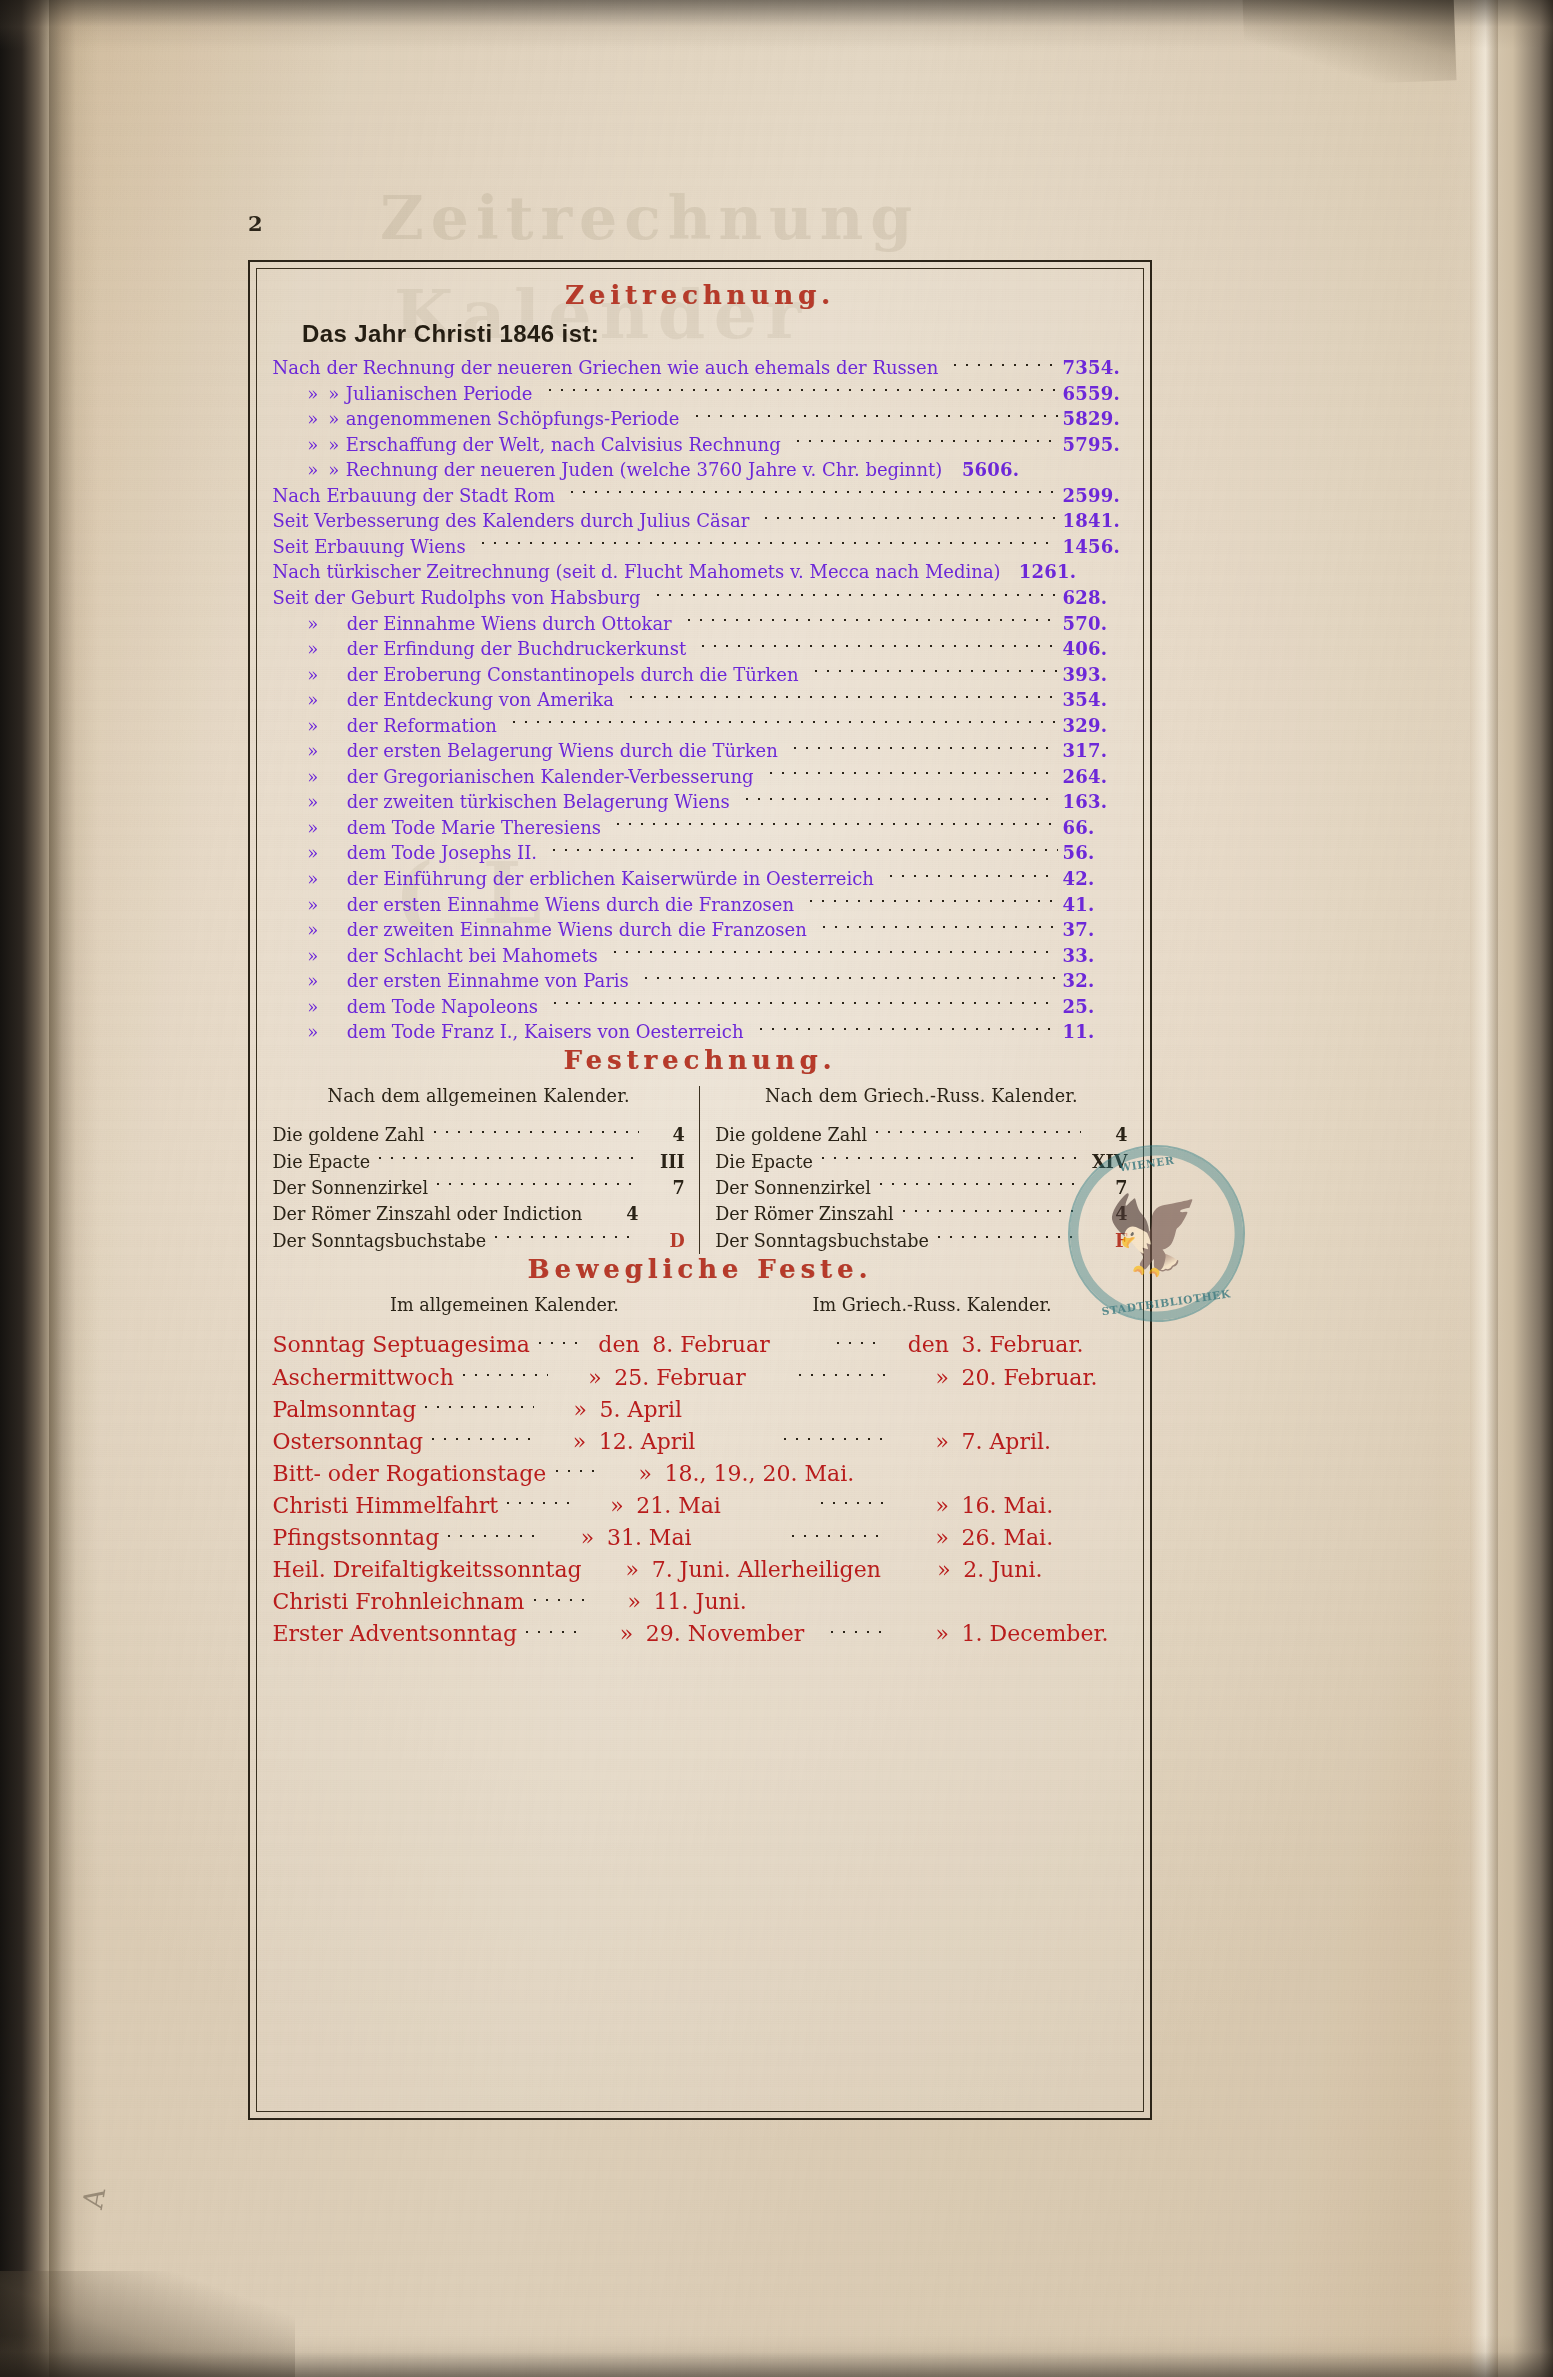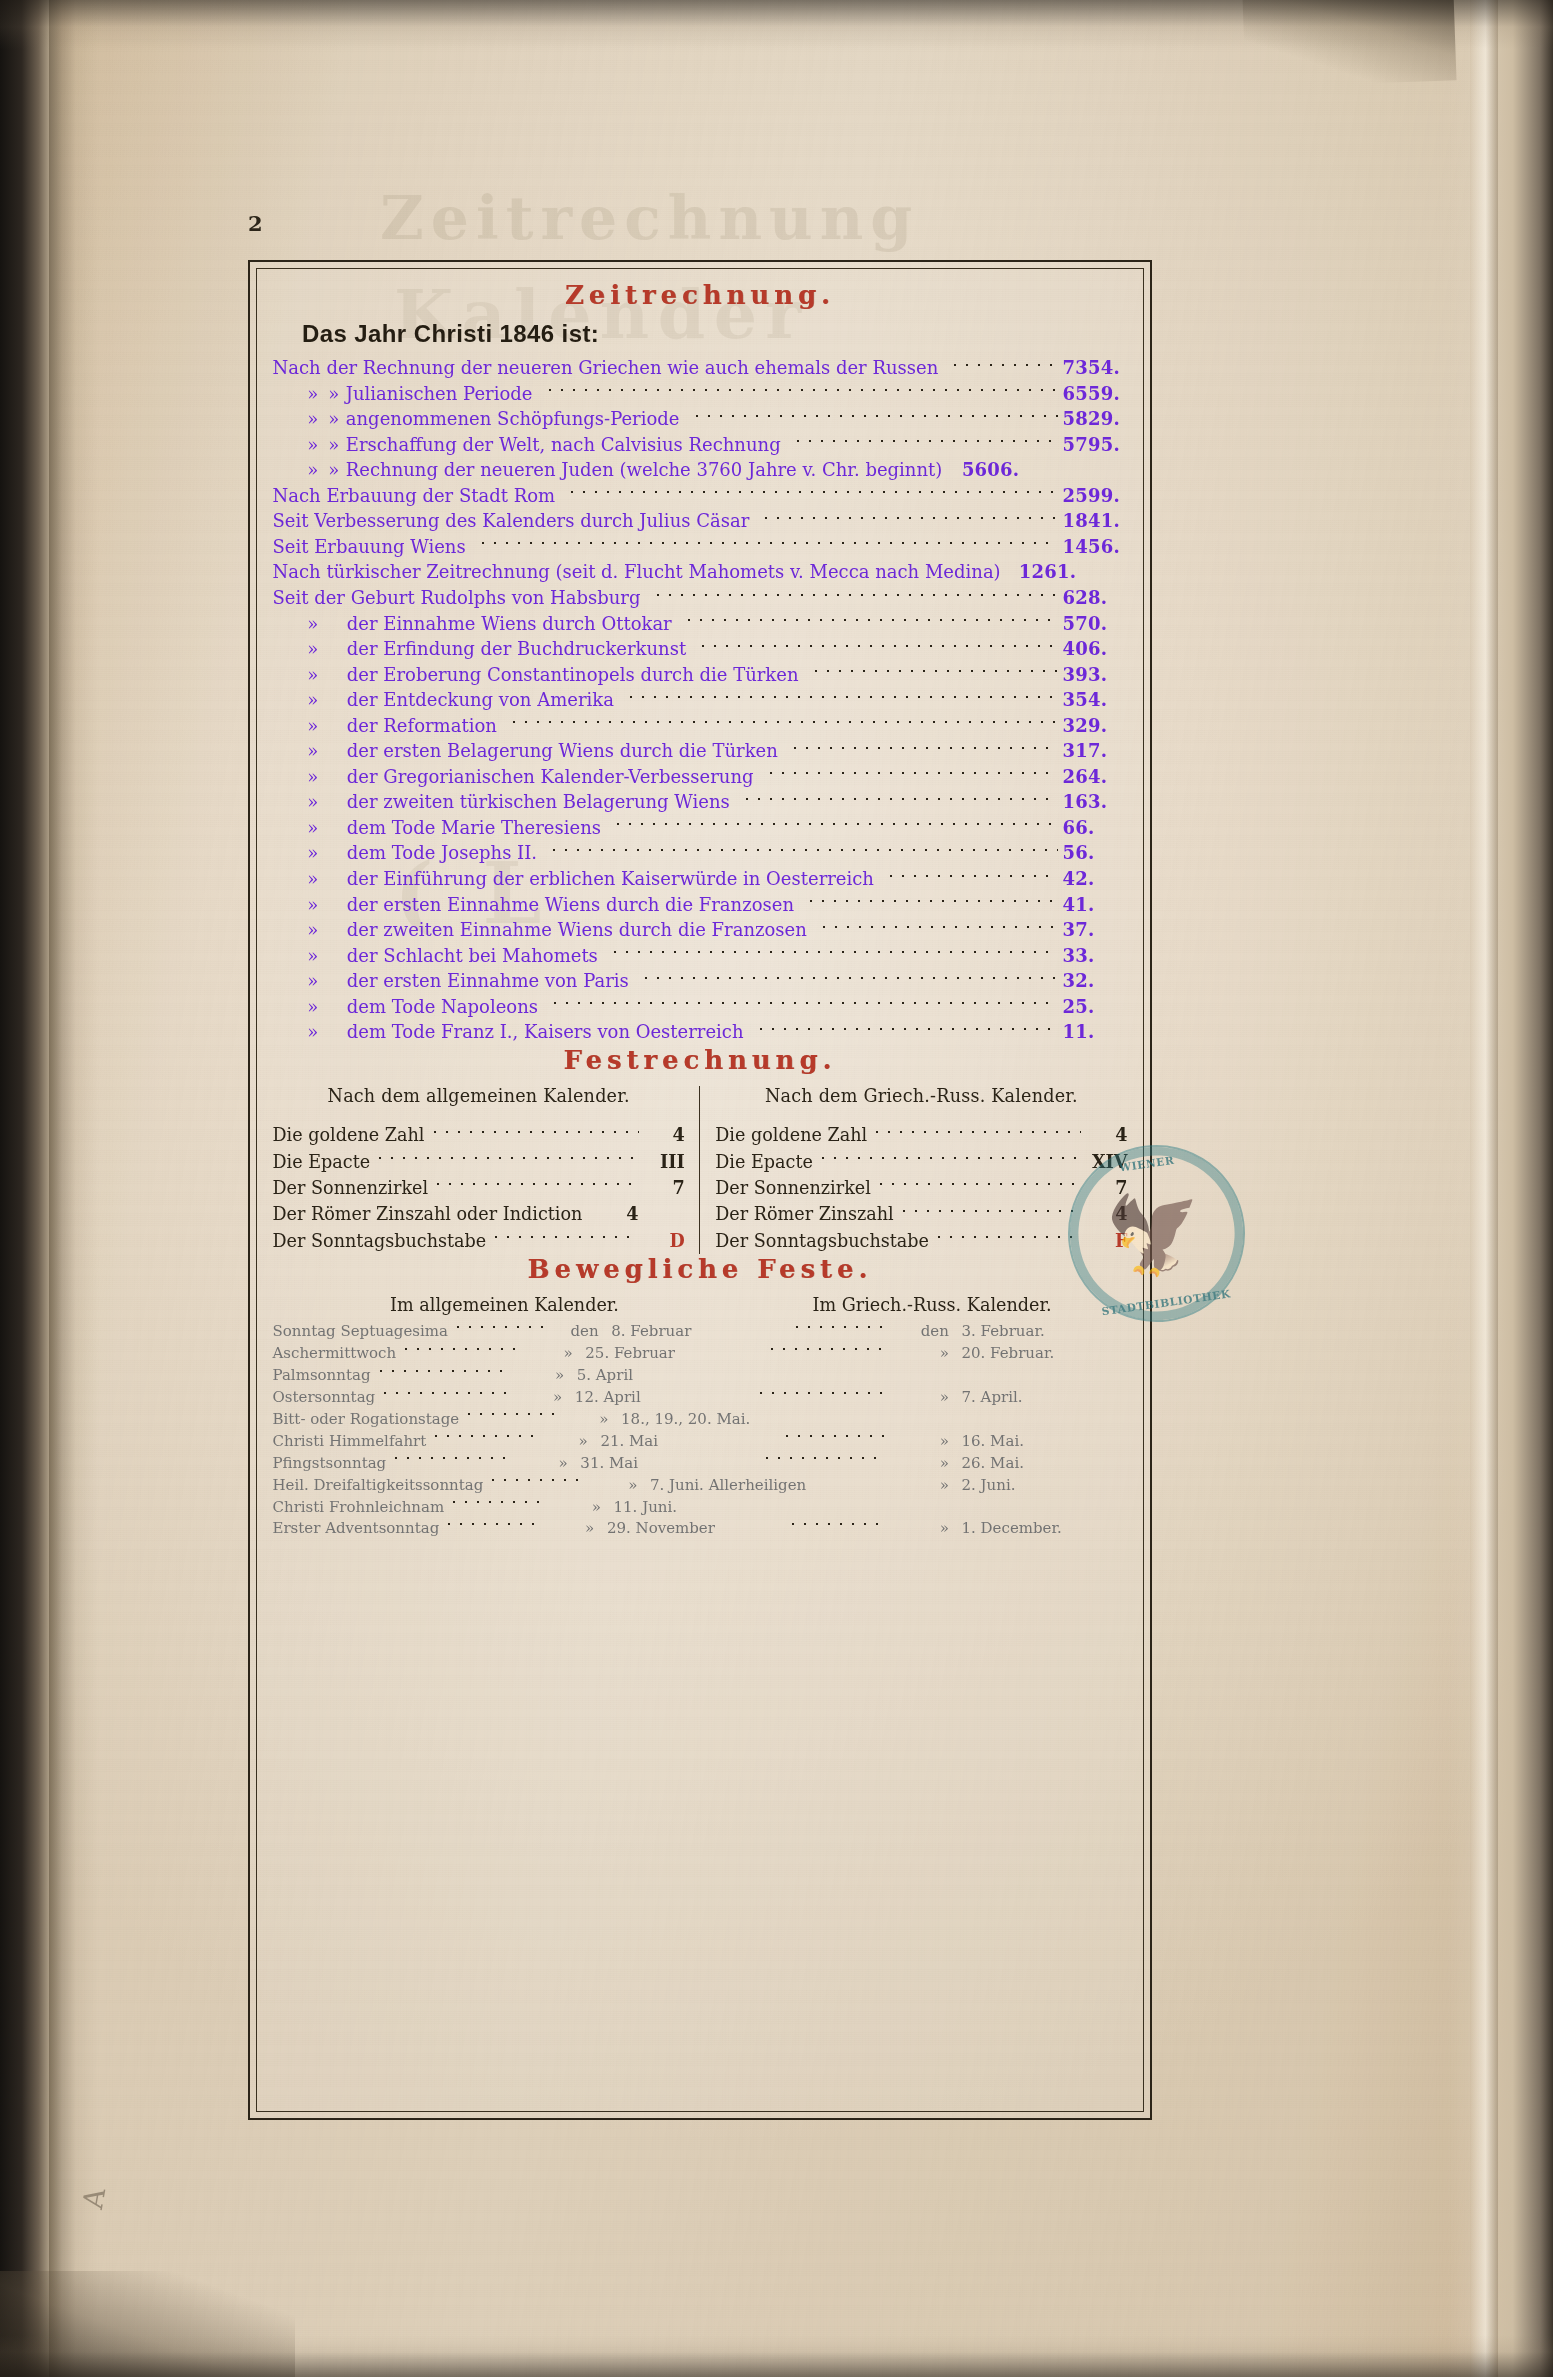--- a/index.html
+++ b/index.html
@@ -232,23 +232,23 @@
   .bew-title { margin-top: 28px; }
   .bew-heads {
     display: flex;
     margin-top: 11.3px;
     font-size: 17.6px;
     color: #2a2317;
   }
   .bew-heads .h1c { flex: 0 0 464px; text-align: center; }
   .bew-heads .h2c { flex: 1 1 auto; text-align: center; }
   .bew {
-    margin-top: 6px;
-    font-size: 15px;
-    color: #737373;
+    margin-top: 14px;
+    font-size: 22px;
+    color: #b91c1c;
     line-height: 1.46;
   }
   .brow {
     display: flex;
     align-items: baseline;
     white-space: nowrap;
   }
   .brow .name { flex: 0 0 auto; }
   .brow .den1 { flex: 0 0 auto; width: 49px; text-align: right; padding-right: 7px; }
   .brow .d1 { flex: 0 0 auto; width: 176px; text-align: left; padding-left: 5.6px; }

